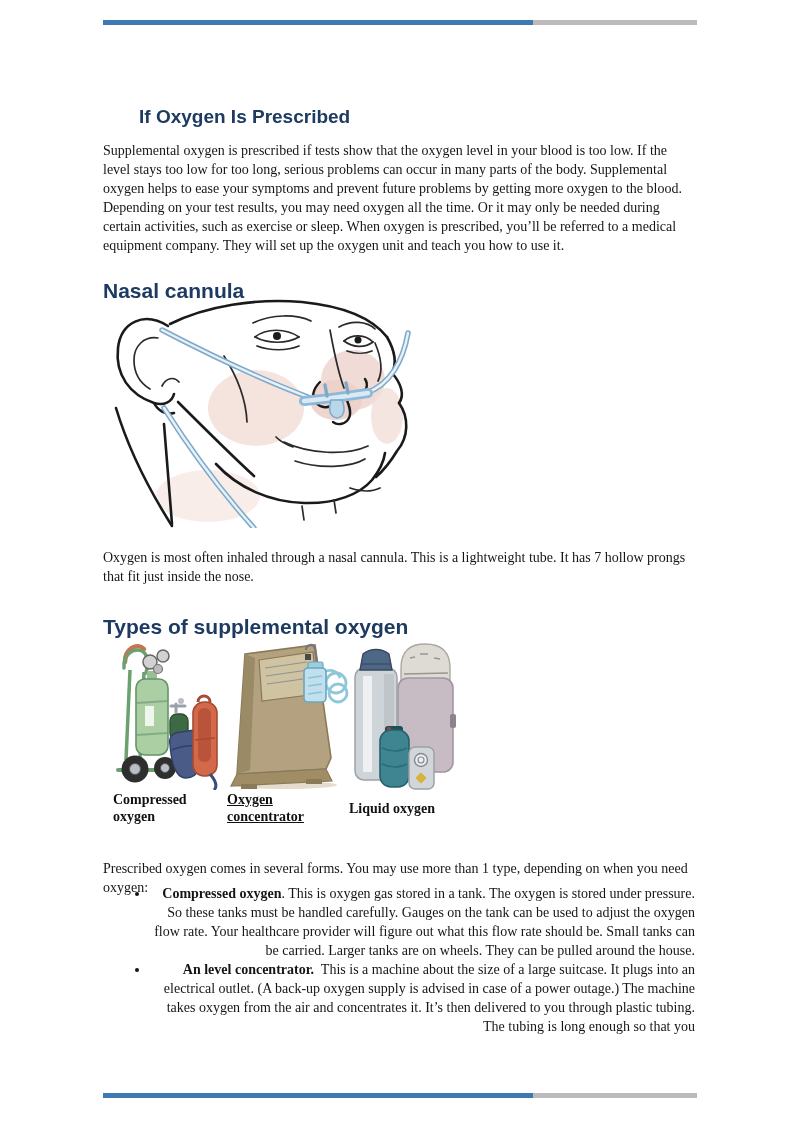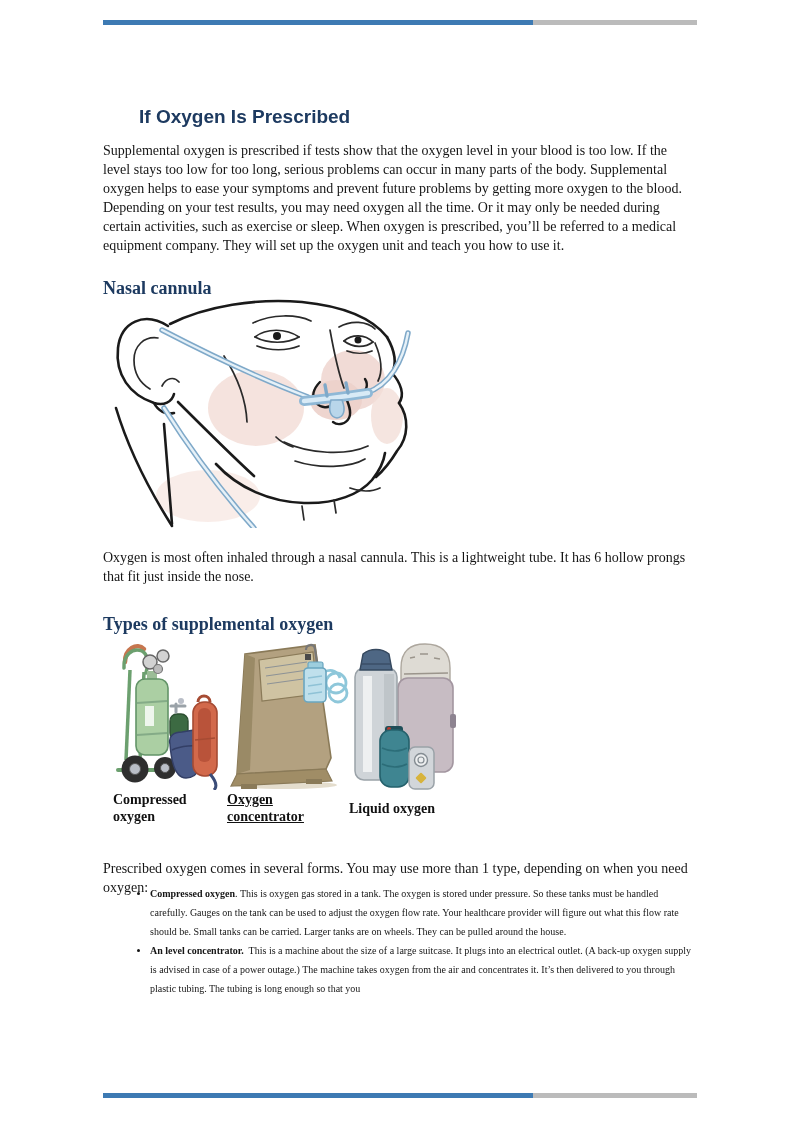--- a/index.html
+++ b/index.html
@@ -5,28 +5,28 @@
 <style>
   html,body{margin:0;padding:0;background:#ffffff;}
   body{width:800px;height:1131px;position:relative;font-family:"Liberation Serif",serif;color:#151515;overflow:hidden;}
   .abs{position:absolute;}
   
   .rule{left:103px;width:594px;height:5px;display:flex;}
   .rule .seg-blue{width:430px;height:100%;}
   .rule .seg-gray{flex:1;height:100%;}
   
   .doc-title{left:103px;top:92px;font-family:"Liberation Sans",sans-serif;font-weight:bold;font-size:19px;line-height:23px;color:#1d3a60;margin-left:36px;}
-  .h2{font-family:Liberation Serif, serif;font-weight:bold;font-size:18px;line-height:19px;color:#1d3a60;}
+  .h2{font-family:Liberation Sans, sans-serif;font-weight:bold;font-size:21px;line-height:19px;color:#1d3a60;}
   
   .body-text{font-size:14px;line-height:19px;color:#151515;}
   .intro{left:103px;top:127px;width:590px;}
   .caption{left:103px;top:534px;width:590px;}
   .types-intro{left:103px;top:845px;width:590px;}
   .bullets{left:103px;top:884px;width:592px;box-sizing:border-box;margin:0;padding-left:47px;}
-  .bullets li{font-size:10px;line-height:19px;color:#151515;}
+  .bullets li{font-size:14px;line-height:19px;color:#151515;text-align:right;}
   .bullets li .lead{font-weight:bold;}
   .bullets li .rest{white-space:pre-wrap;}
   
   .fig-label{font-family:"Liberation Serif",serif;font-weight:bold;font-size:14px;line-height:17px;color:#111111;}
   .lbl-compressed{left:113px;top:791px;width:100px;}
   .lbl-concentrator{left:227px;top:791px;width:125px;text-decoration:underline;}
   .lbl-liquid{left:349px;top:800px;white-space:nowrap;}
   
   .footer-text{left:103px;top:1100px;width:594px;display:flex;justify-content:space-between;font-family:"Liberation Sans",sans-serif;font-style:italic;font-size:11px;color:#8c8c8c;margin-top:48px;}
   figure{margin:0;}
@@ -108,21 +108,21 @@
     <path d="M58,112 C82,150 114,194 148,232" stroke="#e6f1f8" stroke-width="2.4"></path>
     <path d="M198,105 C220,103 242,100 262,97" stroke="#8fb8d6" stroke-width="10"></path>
     <path d="M198,105 C220,103 242,100 262,97" stroke="#d8eaf6" stroke-width="4.5"></path>
     <path d="M221,100 L219,89" stroke="#7fa9c9" stroke-width="3.4"></path>
     <path d="M242,97 L240,87" stroke="#7fa9c9" stroke-width="3.4"></path>
     <path d="M225,104 C222,114 224,121 231,122 C238,121 240,114 236,104 Z" fill="#b9d6ea" stroke="#7fa9c9" stroke-width="1.6"></path>
   </g>
 </svg>
 </figure>
 
-<p class="abs body-text caption">Oxygen is most often inhaled through a nasal cannula. This is a lightweight tube. It has 6 hollow prongs that fit just inside the nose.</p>
+<p class="abs body-text caption">Oxygen is most often inhaled through a nasal cannula. This is a lightweight tube. It has 7 hollow prongs that fit just inside the nose.</p>
 
 <h2 class="abs h2" style="left:103px;top:600px;">Types of supplemental oxygen</h2>
 
 <figure class="abs" style="left:110px;top:638px;">
 <svg width="346" height="152" viewBox="0 0 346 152">
 
   <g>
     <path d="M15,24 C15,11 27,4 34,11" fill="none" stroke="#c6764f" stroke-width="4.5" stroke-linecap="round"></path>
     <path d="M14,30 C13,18 22,9 32,13 C39,17 38,27 36,35" fill="none" stroke="#6ca06f" stroke-width="3.5" stroke-linecap="round"></path>
     <path d="M34,34 L30,122" stroke="#6ca06f" stroke-width="3.5"></path>

